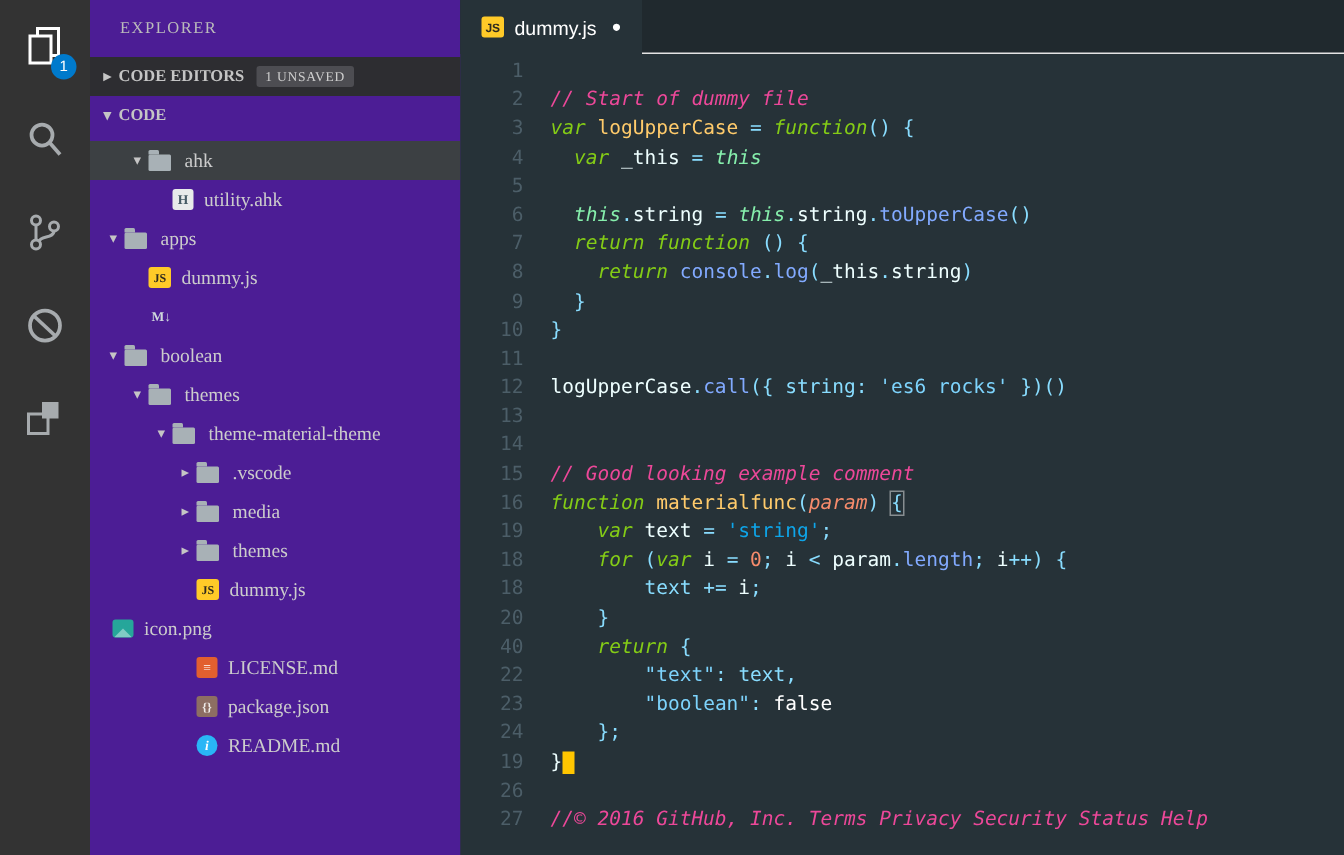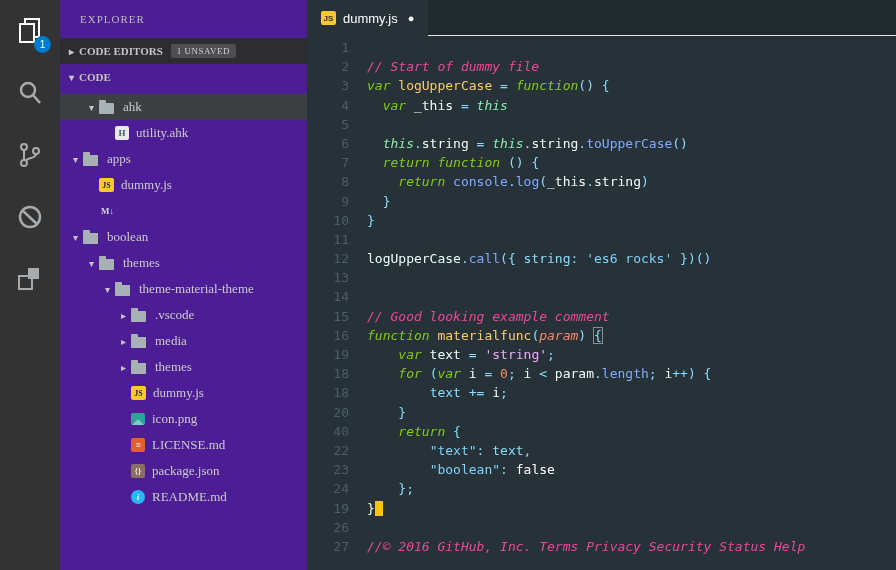--- a/index.html
+++ b/index.html
@@ -52,21 +52,21 @@
   .gutter div { height:19.2px; }
   .code { flex:1; padding-left:18px; white-space:pre; color:#EEFFFF; }
   .cline { height:19.2px; }
 
   .t-c  { color:#ec4899; font-style:italic; }
   .t-k  { color:#84cc16; font-style:italic; }
   .t-f  { color:#FFCB6B; }
   .t-w  { color:#EEFFFF; }
   .t-o  { color:#89DDFF; }
   .t-g  { color:#7dd3fc; }
-  .t-so { color:#f0abfc; }
+  .t-so { color:#0ea5e9; }
   .t-n  { color:#F78C6C; }
   .t-th { color:#86efac; font-style:italic; }
   .t-b  { color:#82AAFF; }
   .t-pm { color:#F78C6C; font-style:italic; }
   .t-cy { color:#89DDFF; }
   .t-r  { color:#ffffff; }
   .t-bm { color:#89DDFF; outline:1px solid rgba(255,255,255,.45); }
   .t-cur{ background:#FFC600; color:#FFC600; }
 </style>
 </head>
@@ -174,21 +174,21 @@
         <div class="trow" style="padding-left: 56px;">
           <span class="arrow">▸</span>
           <span class="ficon folder-closed"></span>
           <span class="tlabel">themes</span>
         </div>
         <div class="trow" style="padding-left: 56px;">
           <span class="arrow"></span>
           <span class="ficon file-js">JS</span>
           <span class="tlabel">dummy.js</span>
         </div>
-        <div class="trow" style="padding-left: 56px;">
+        <div class="trow" style="">
           <span class="arrow"></span>
           <span class="ficon file-img"></span>
           <span class="tlabel">icon.png</span>
         </div>
         <div class="trow" style="padding-left: 56px;">
           <span class="arrow"></span>
           <span class="ficon file-license">≡</span>
           <span class="tlabel">LICENSE.md</span>
         </div>
         <div class="trow" style="padding-left: 56px;">

